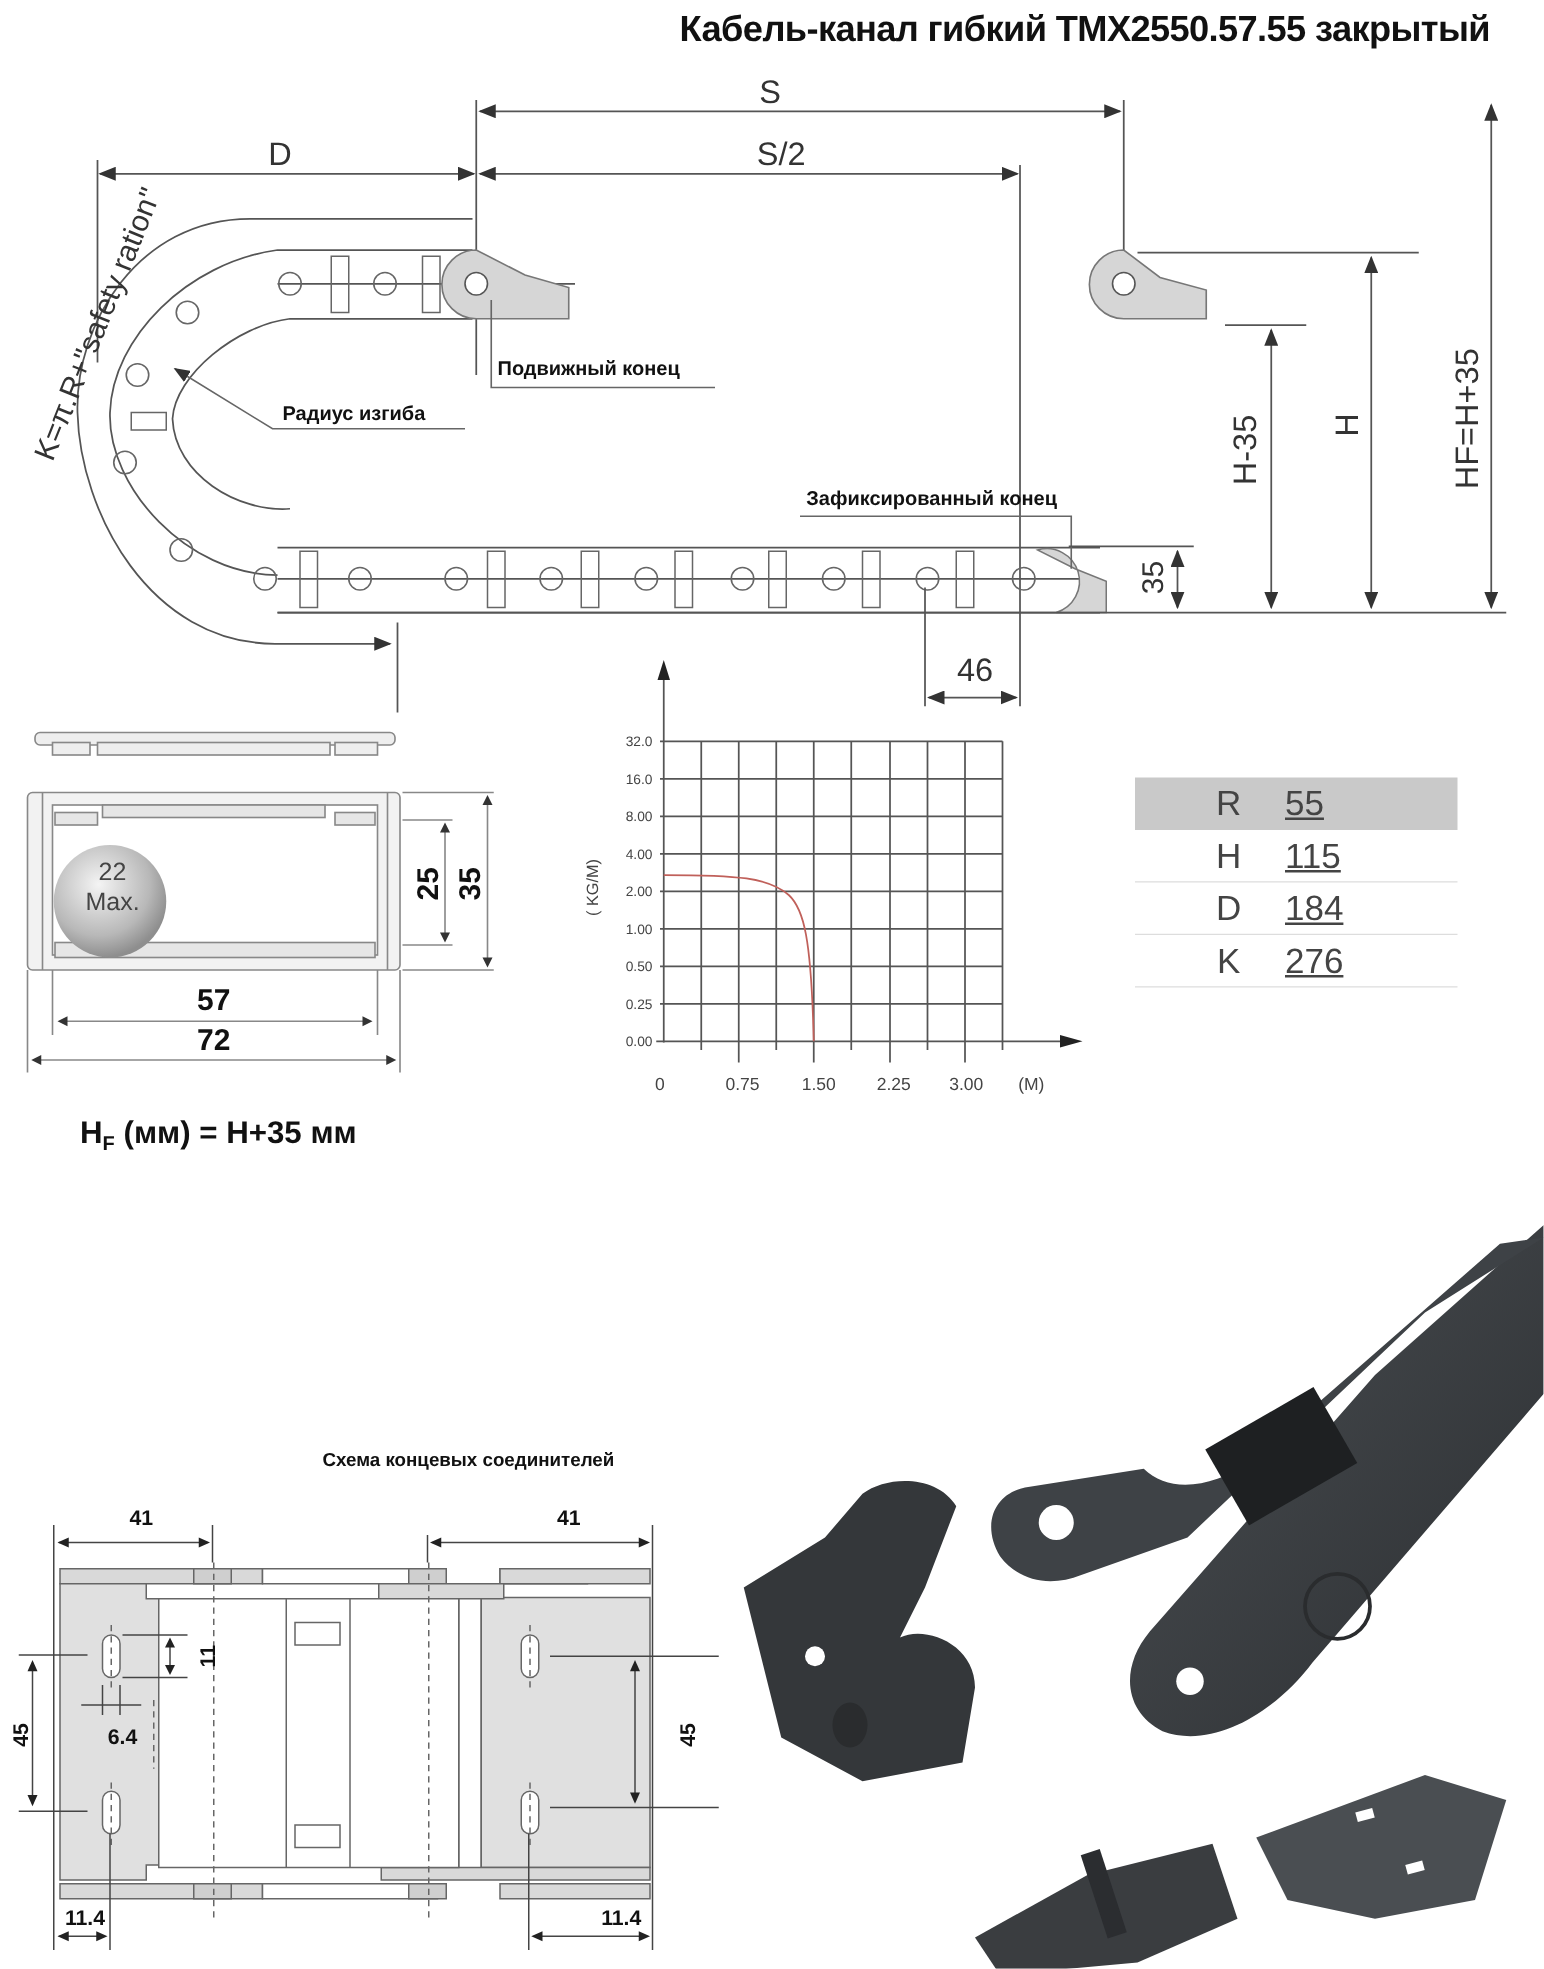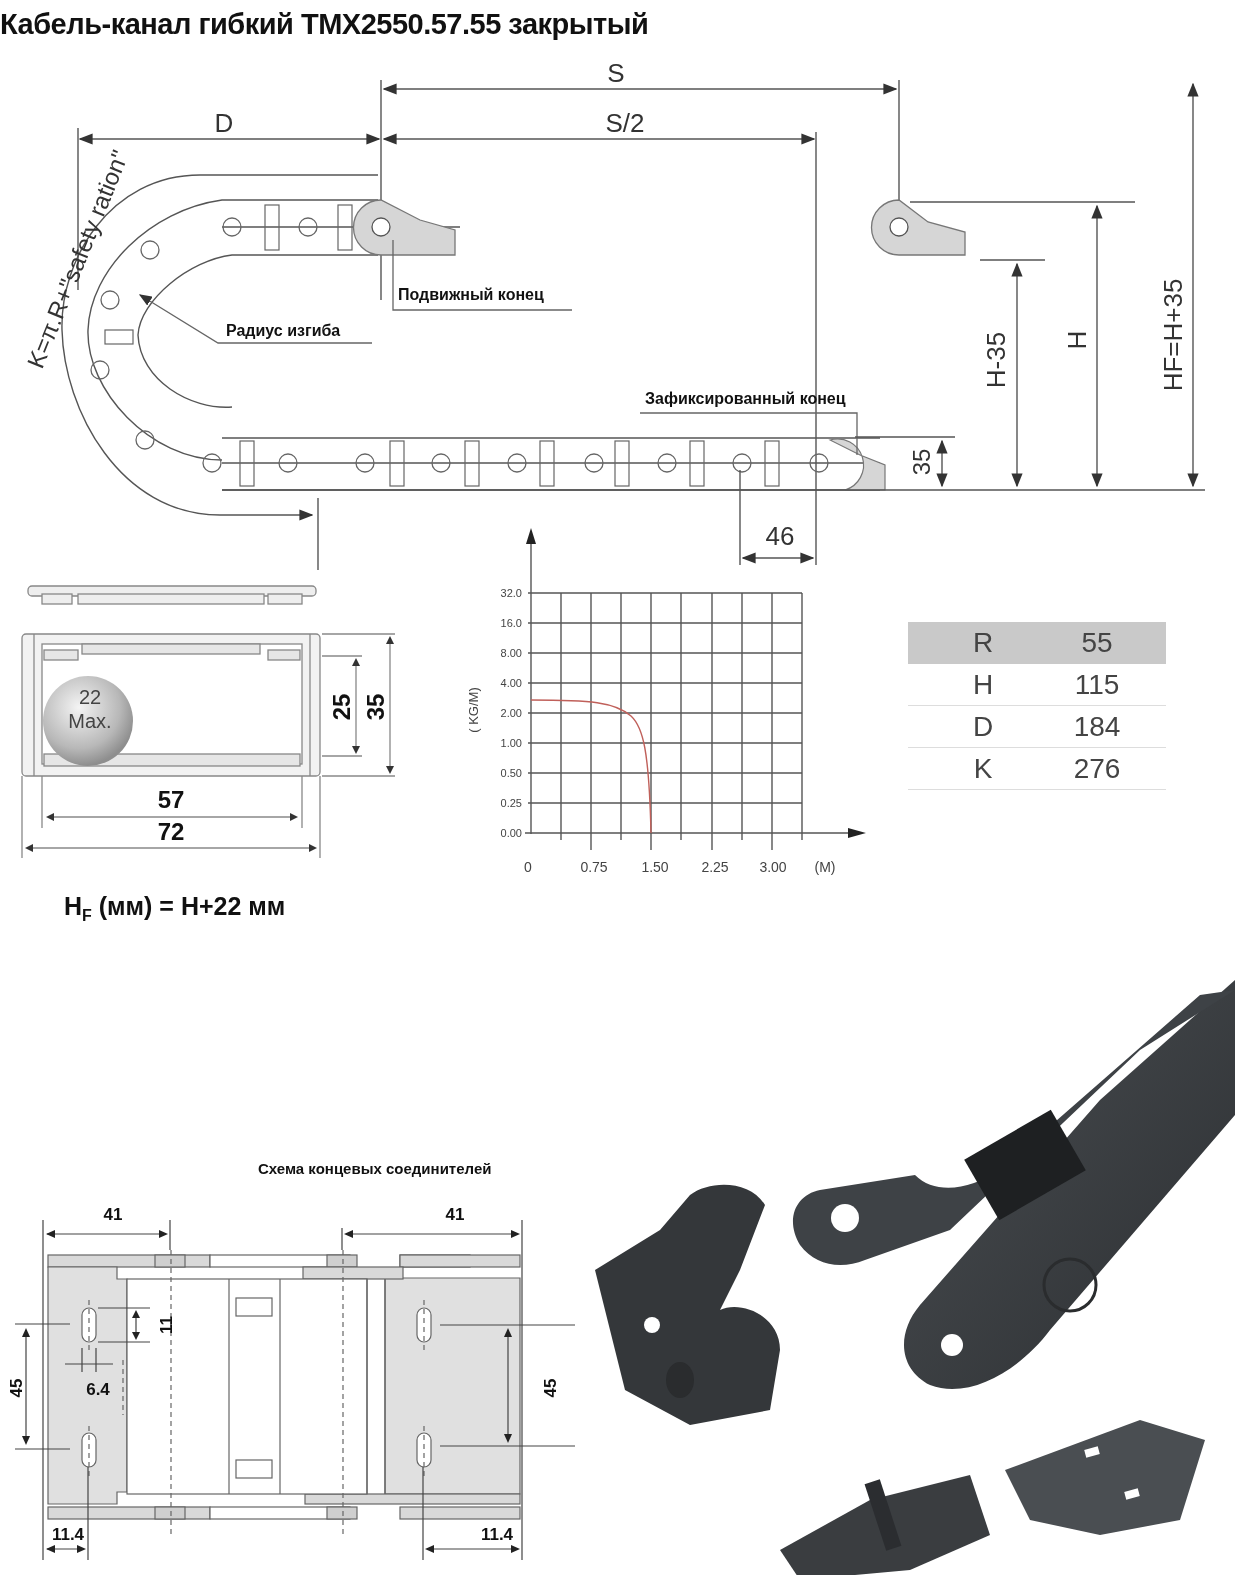--- a/index.html
+++ b/index.html
@@ -1,25 +1,25 @@
 <!DOCTYPE html>
 <html><head>
   <meta charset="utf-8">
   <style>
     * { box-sizing: border-box; margin: 0; padding: 0; }
     html, body { width: 1235px; height: 1575px; background: #ffffff; overflow: hidden; }
     body { position: relative; font-family: "Liberation Sans", sans-serif; color: #111; }
     .abs { position: absolute; }
-    .title { left: 0; top: 8px; width: 1192px; text-align: left; font-size: 29px; font-weight: bold; letter-spacing: -0.5px; color: #111; }
+    .title { left: 0; top: 8px; width: 1192px; text-align: right; font-size: 29px; font-weight: bold; letter-spacing: -0.5px; color: #111; }
     svg text { font-family: "Liberation Sans", sans-serif; }
     .spec-table { left: 908px; top: 622px; width: 258px; }
     .spec-row { display: flex; height: 42px; align-items: center; border-bottom: 1px solid #ddd; font-size: 28px; color: #444; }
     .spec-row.head { background: #c9c9c9; border-bottom: none; }
     .spec-row .k { width: 110px; text-align: center; padding-left: 40px; }
-    .spec-row .v { flex: 1; text-align: center; padding-left: 10px; }
+    .spec-row .v { flex: 1; text-align: left; padding-left: 10px; text-decoration: underline; }
     .text-block { left: 74px; top: 888px; font-weight: bold; font-size: 25px; line-height: 36.5px; color: #111; }
     .text-block .line { white-space: nowrap; }
     .text-block .indent { padding-left: 14px; }
     .text-block sub { font-size: 16px; vertical-align: -6px; }
     .subhead { left: 258px; top: 1160px; font-size: 15px; font-weight: bold; color: #111; }
   </style>
 </head>
 <body>
 
 <div class="abs title">Кабель-канал гибкий TMX2550.57.55 закрытый</div>
@@ -253,21 +253,21 @@
     <span class="k">D</span>
     <span class="v">184</span>
   </div>
   <div class="spec-row">
     <span class="k">K</span>
     <span class="v">276</span>
   </div>
 </div>
 
 <div class="abs text-block">
-  <div class="line" style="margin-left:-10px"><span>H</span><sub>F</sub><span> (мм) = H+22 мм</span></div>
+  <div class="line" style="margin-left:-10px"><span>H</span><sub>F</sub><span> (мм) = H+35 мм</span></div>
 </div>
 
 <div class="abs subhead">Схема концевых соединителей</div>
 
 <svg class="abs" style="left:0;top:1190px" width="580" height="385">
   <g stroke="#666" stroke-width="1.2">
 
     <rect x="48" y="65" width="162" height="12" fill="#d9d9d9"></rect>
     <rect x="155" y="65" width="30" height="12" fill="#cfcfcf"></rect>
     <rect x="210" y="65" width="140" height="12" fill="#fff"></rect>

